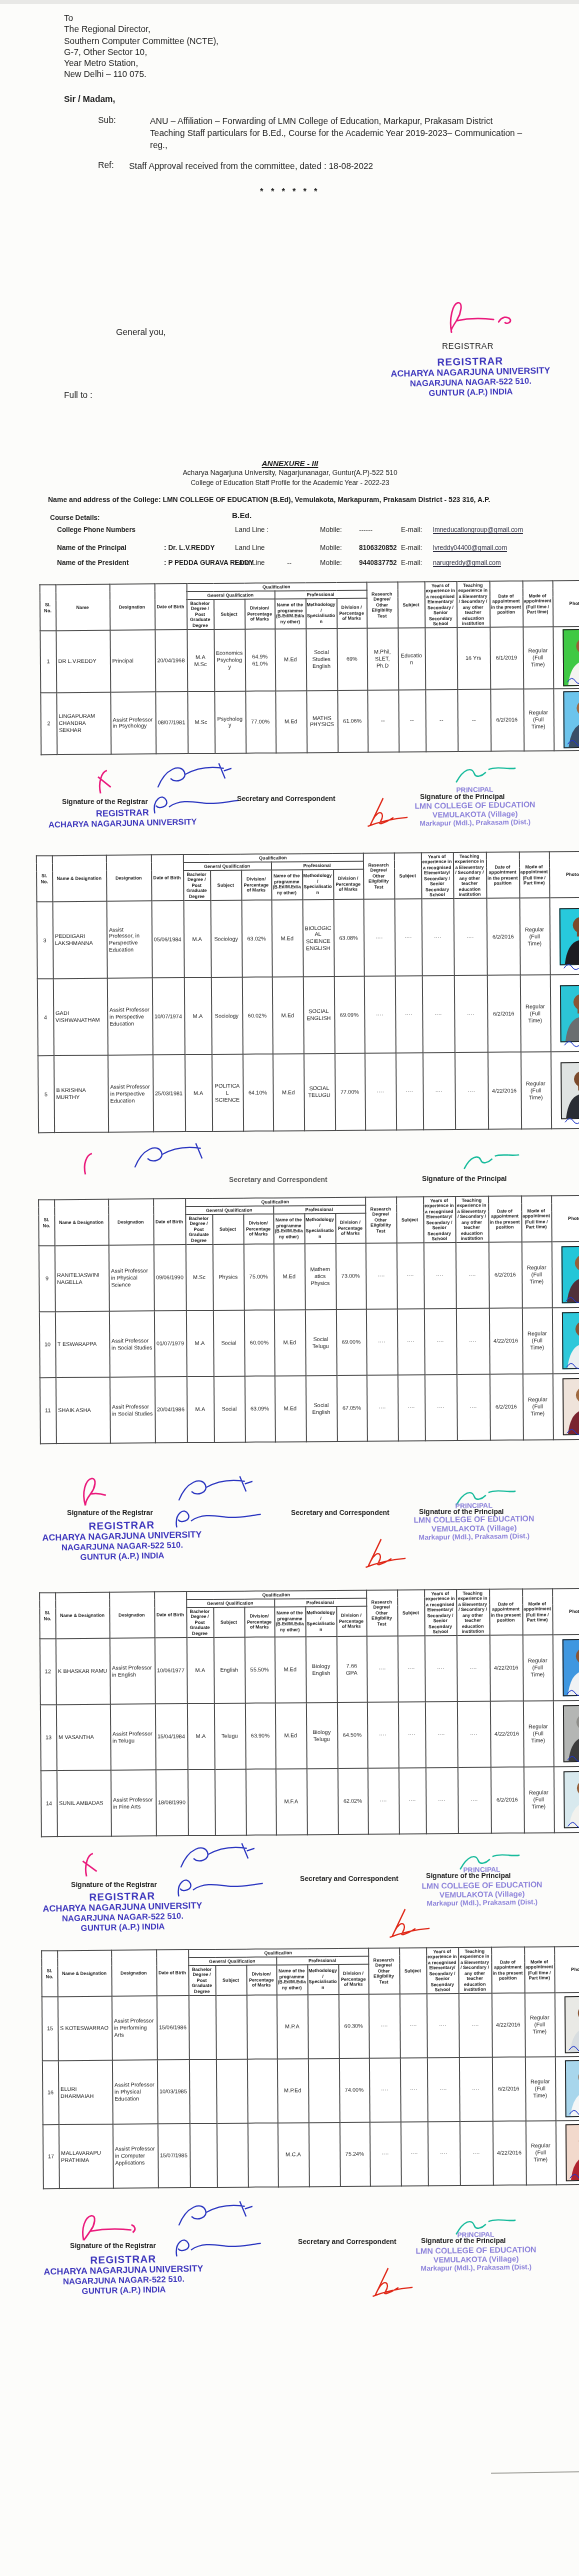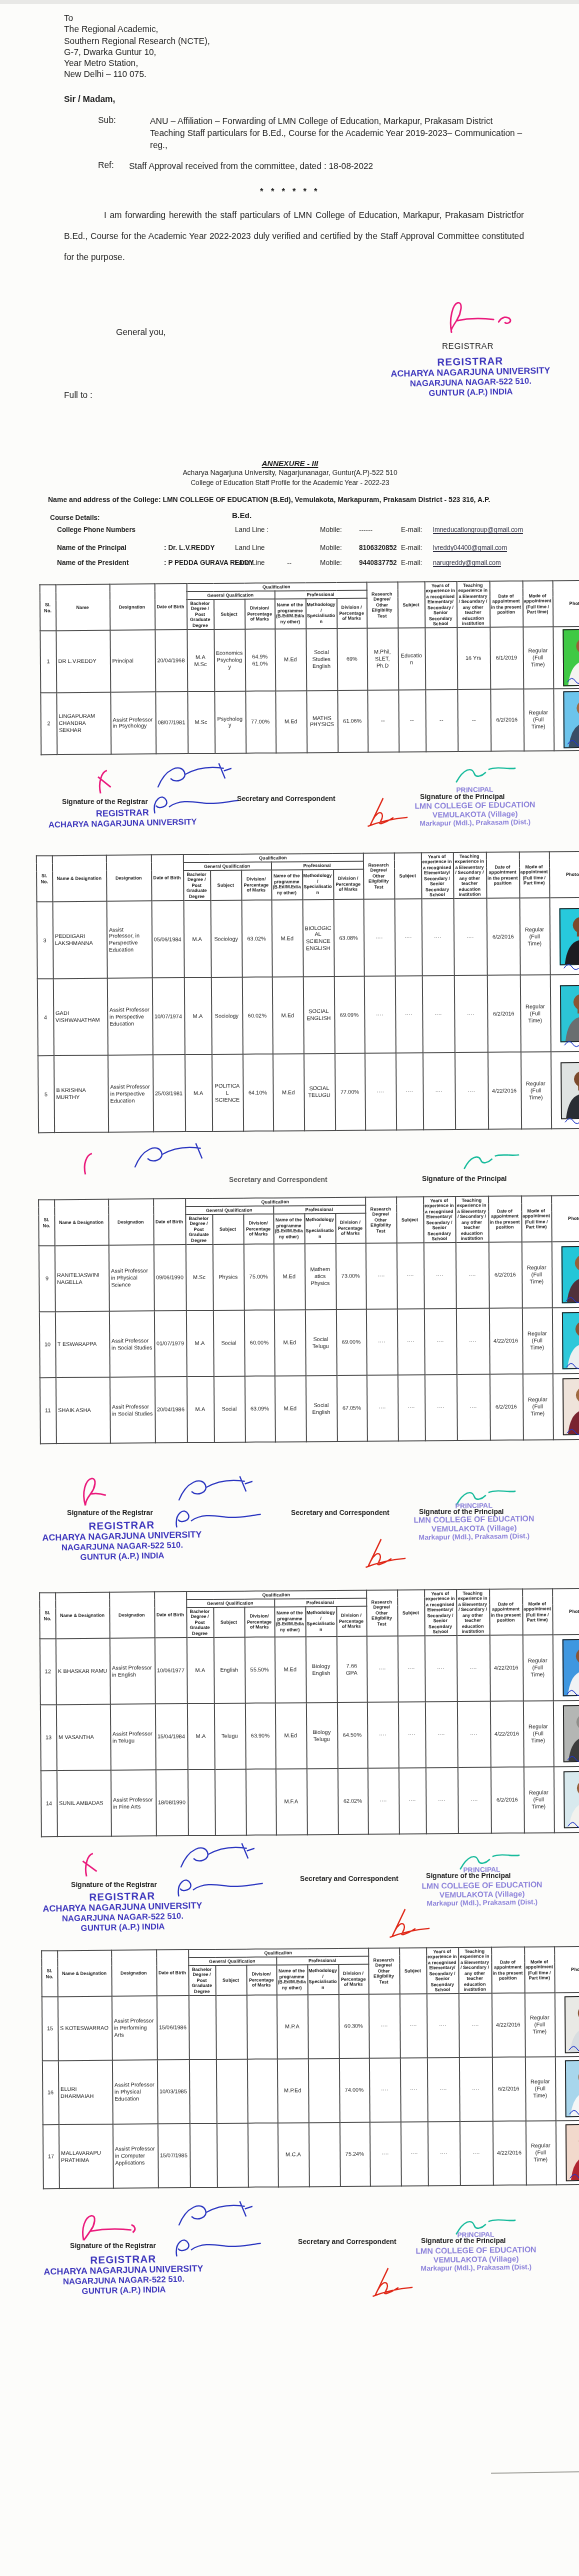--- a/index.html
+++ b/index.html
@@ -57,37 +57,36 @@
   .stray-line{position:absolute;height:0.6px;background:#9a9a94;}
 </style>
 </head>
 <body>
 
 <div class="page">
   <div class="edge-line"></div>
 
   <div class="abs to-block" style="top:9px;left:64px;">
     <div>To</div>
-    <div>The Regional Academic,</div>
-    <div>Southern Regional Research (NCTE),</div>
-    <div>G-7, Dwarka Guntur 10,</div>
+    <div>The Regional Director,</div>
+    <div>Southern Computer Committee (NCTE),</div>
+    <div>G-7, Other Sector 10,</div>
     <div>Year Metro Station,</div>
     <div>New Delhi – 110 075.</div>
   </div>
   <div class="abs salutation" style="top:90px;left:64px;">Sir / Madam,</div>
   <div class="abs subref" style="top:111px;left:98px;gap:21px;">
     <div class="lab">Sub:</div>
     <div class="txt">ANU – Affiliation – Forwarding of LMN College of Education, Markapur, Prakasam District  Teaching Staff particulars for B.Ed., Course for the Academic Year 2019-2023– Communication – reg.,</div>
   </div>
   <div class="abs subref" style="top:156px;left:98px;">
     <div class="lab">Ref:</div>
     <div class="txt">Staff Approval received from the committee, dated : 18-08-2022</div>
   </div>
   <div class="abs stars" style="top:182px;left:0;">* * * * * *</div>
-  <div class="abs body-par" style="top:201px;left:64px;">I am forwarding herewith the staff particulars of LMN College of Education, Markapur, Prakasam Districtfor B.Ed., Course for the Academic Year 2022-2023 duly verified and certified by the Staff Approval Committee constituted for the purpose.</div>
   <div class="abs closing" style="top:323px;left:116px;">General you,</div>
 
   <svg class="abs sig-svg" style="top:295px;left:437px;" width="87" height="37" viewBox="0 0 135 58">
     <path d="M22 52 C18 30 24 8 32 6 C40 4 38 22 30 34 C24 43 20 50 22 52 M30 34 C48 30 70 30 88 32 M96 36 C100 28 110 26 114 32 C116 36 110 40 106 37" fill="none" stroke="#ea1a7c" stroke-width="2.4" stroke-linecap="round"></path>
   </svg>
   <div class="abs typed-registrar" style="top:337px;left:442px;">REGISTRAR</div>
   <div class="abs stamp-blue" style="top:352px;left:374px;width:193px;">
     <div class="l1">REGISTRAR</div>
     <div class="l2">ACHARYA NAGARJUNA UNIVERSITY</div>
     <div class="l3">NAGARJUNA NAGAR-522 510.</div>

